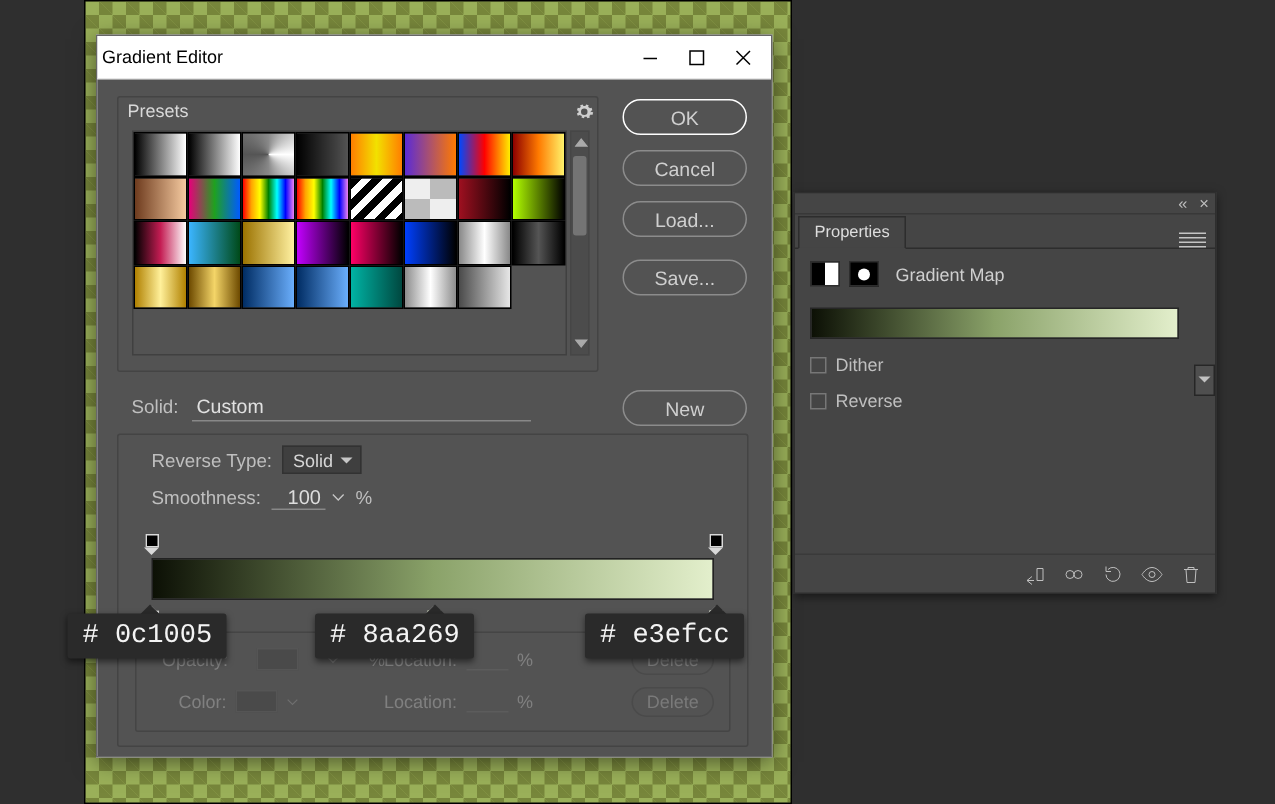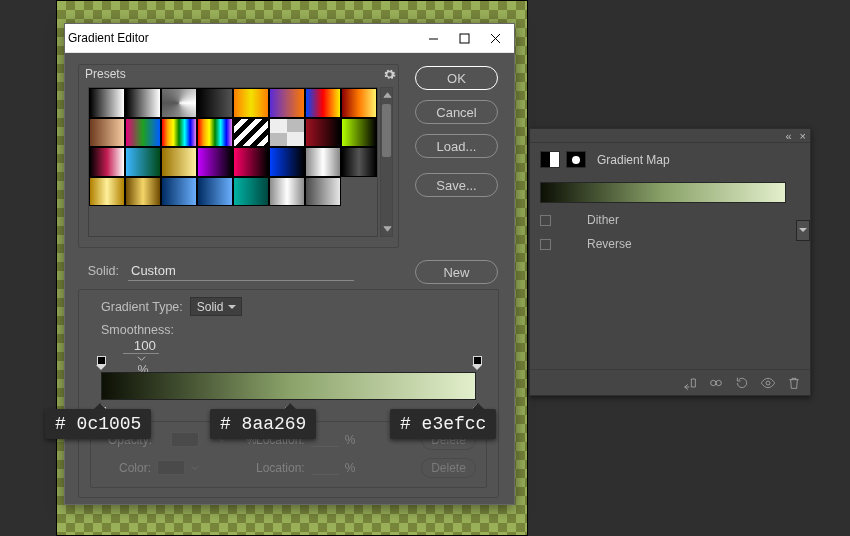--- a/index.html
+++ b/index.html
@@ -82,21 +82,21 @@
     padding:0 3px;font-size:13px;
   }
 
   
   #gpanel{
     position:absolute;left:13px;top:236px;width:421px;height:209px;
     border:1px solid #444;border-radius:2px;
   }
   #gpanel .row{display:flex;align-items:center;font-size:12.5px;}
   #gpanel .row1{position:absolute;left:22px;top:7px;}
-  #gpanel .row2{position:absolute;left:22px;top:33px;flex-direction:column;}
+  #gpanel .row2{position:absolute;left:22px;top:33px;}
   .lbl{margin-right:7px;}
   .select{
     height:19px;background:#3f3f3f;border:1px solid #323232;color:#d6d6d6;
     display:inline-flex;align-items:center;padding:0 18px 0 6px;position:relative;
     min-width:46px;font-size:12px;
   }
   .select::after{content:"";position:absolute;right:5px;top:7px;border:4px solid transparent;border-top-color:#c6c6c6;}
   .inputnum{width:36px;height:17px;background:transparent;border:none;border-bottom:1px solid #888;color:#ddd;text-align:right;padding-right:3px;}
 
   
@@ -162,21 +162,21 @@
   .ic.circ::after{content:"";width:8px;height:8px;border-radius:50%;background:#fff;}
   #propGrad{
     margin-top:14px;height:21px;width:246px;border:1px solid #262626;
     background:linear-gradient(90deg,#0c1005,#8aa269 50%,#e3efcc);
   }
   #propGradDD{
     position:absolute;left:256px;top:38px;width:14px;height:21px;border:1px solid #262626;background:#4f4f4f;
     display:flex;align-items:center;justify-content:center;
   }
   #propGradDD::after{content:"";border:4px solid transparent;border-top-color:#c2c2c2;margin-top:3px;}
-  .chk{display:flex;align-items:center;margin-top:10px;gap:30px;}
+  .chk{display:flex;align-items:center;margin-top:10px;}
   .chk .box{width:11px;height:11px;border:1px solid #777;background:#454545;margin-right:6px;}
   #prop .footer{
     position:absolute;left:0;right:0;bottom:0;height:26px;border-top:1px solid #3a3a3a;
     display:flex;justify-content:flex-end;align-items:center;gap:10px;padding-right:8px;
   }
   #prop .footer svg{width:16px;height:16px;stroke:#bfbfbf;fill:none;}
 </style>
 </head>
 <body>
 
@@ -267,21 +267,21 @@
     <div class="actbtn" style="top:47px">Cancel</div>
     <div class="actbtn" style="top:81px">Load...</div>
     <div class="actbtn" style="top:120px">Save...</div>
     <div class="actbtn" style="top:207px">New</div>
 
     <div id="nameLbl">Solid:</div>
     <input id="nameField" value="Custom" style="">
 
     <div id="gpanel">
       <div class="row row1">
-        <span class="lbl">Gradient Type:</span>
+        <span class="lbl">Reverse Type:</span>
         <span class="select">Solid</span>
       </div>
       <div class="row row2">
         <span class="lbl">Smoothness:</span>
         <input class="inputnum" value="100" style="">
         <span style="margin-left:4px;width:12px;display:inline-flex;align-items:center;">
           <svg width="9" height="9" viewBox="0 0 10 10">
               <path d="M1 3l4 4 4-4" stroke="#c6c6c6" fill="none"></path>
             </svg>
         </span>
@@ -367,20 +367,29 @@
     <div class="hex" style="left: 210px; top: 409px;"># 8aa269</div>
     <div class="hexptr" style="left: 471px; top: 396px;"></div>
     <div class="hex" style="left: 390px; top: 409px;"># e3efcc</div>
   </div>
 
 <div id="prop">
   <div class="closebar">
     <span>«</span>
     <span>×</span>
   </div>
+  <div class="tabbar">
+    <span class="tab active">Properties</span>
+    <span class="menu">
+        <span></span>
+        <span></span>
+        <span></span>
+        <span></span>
+      </span>
+  </div>
   <div class="body">
     <div class="iconrow">
       <span class="ic half"></span>
       <span class="ic circ"></span>
       <span style="margin-left:5px;color:#cfcfcf">Gradient Map</span>
     </div>
     <div style="position:relative">
       <div id="propGrad"></div>
       <div id="propGradDD"></div>
     </div>

